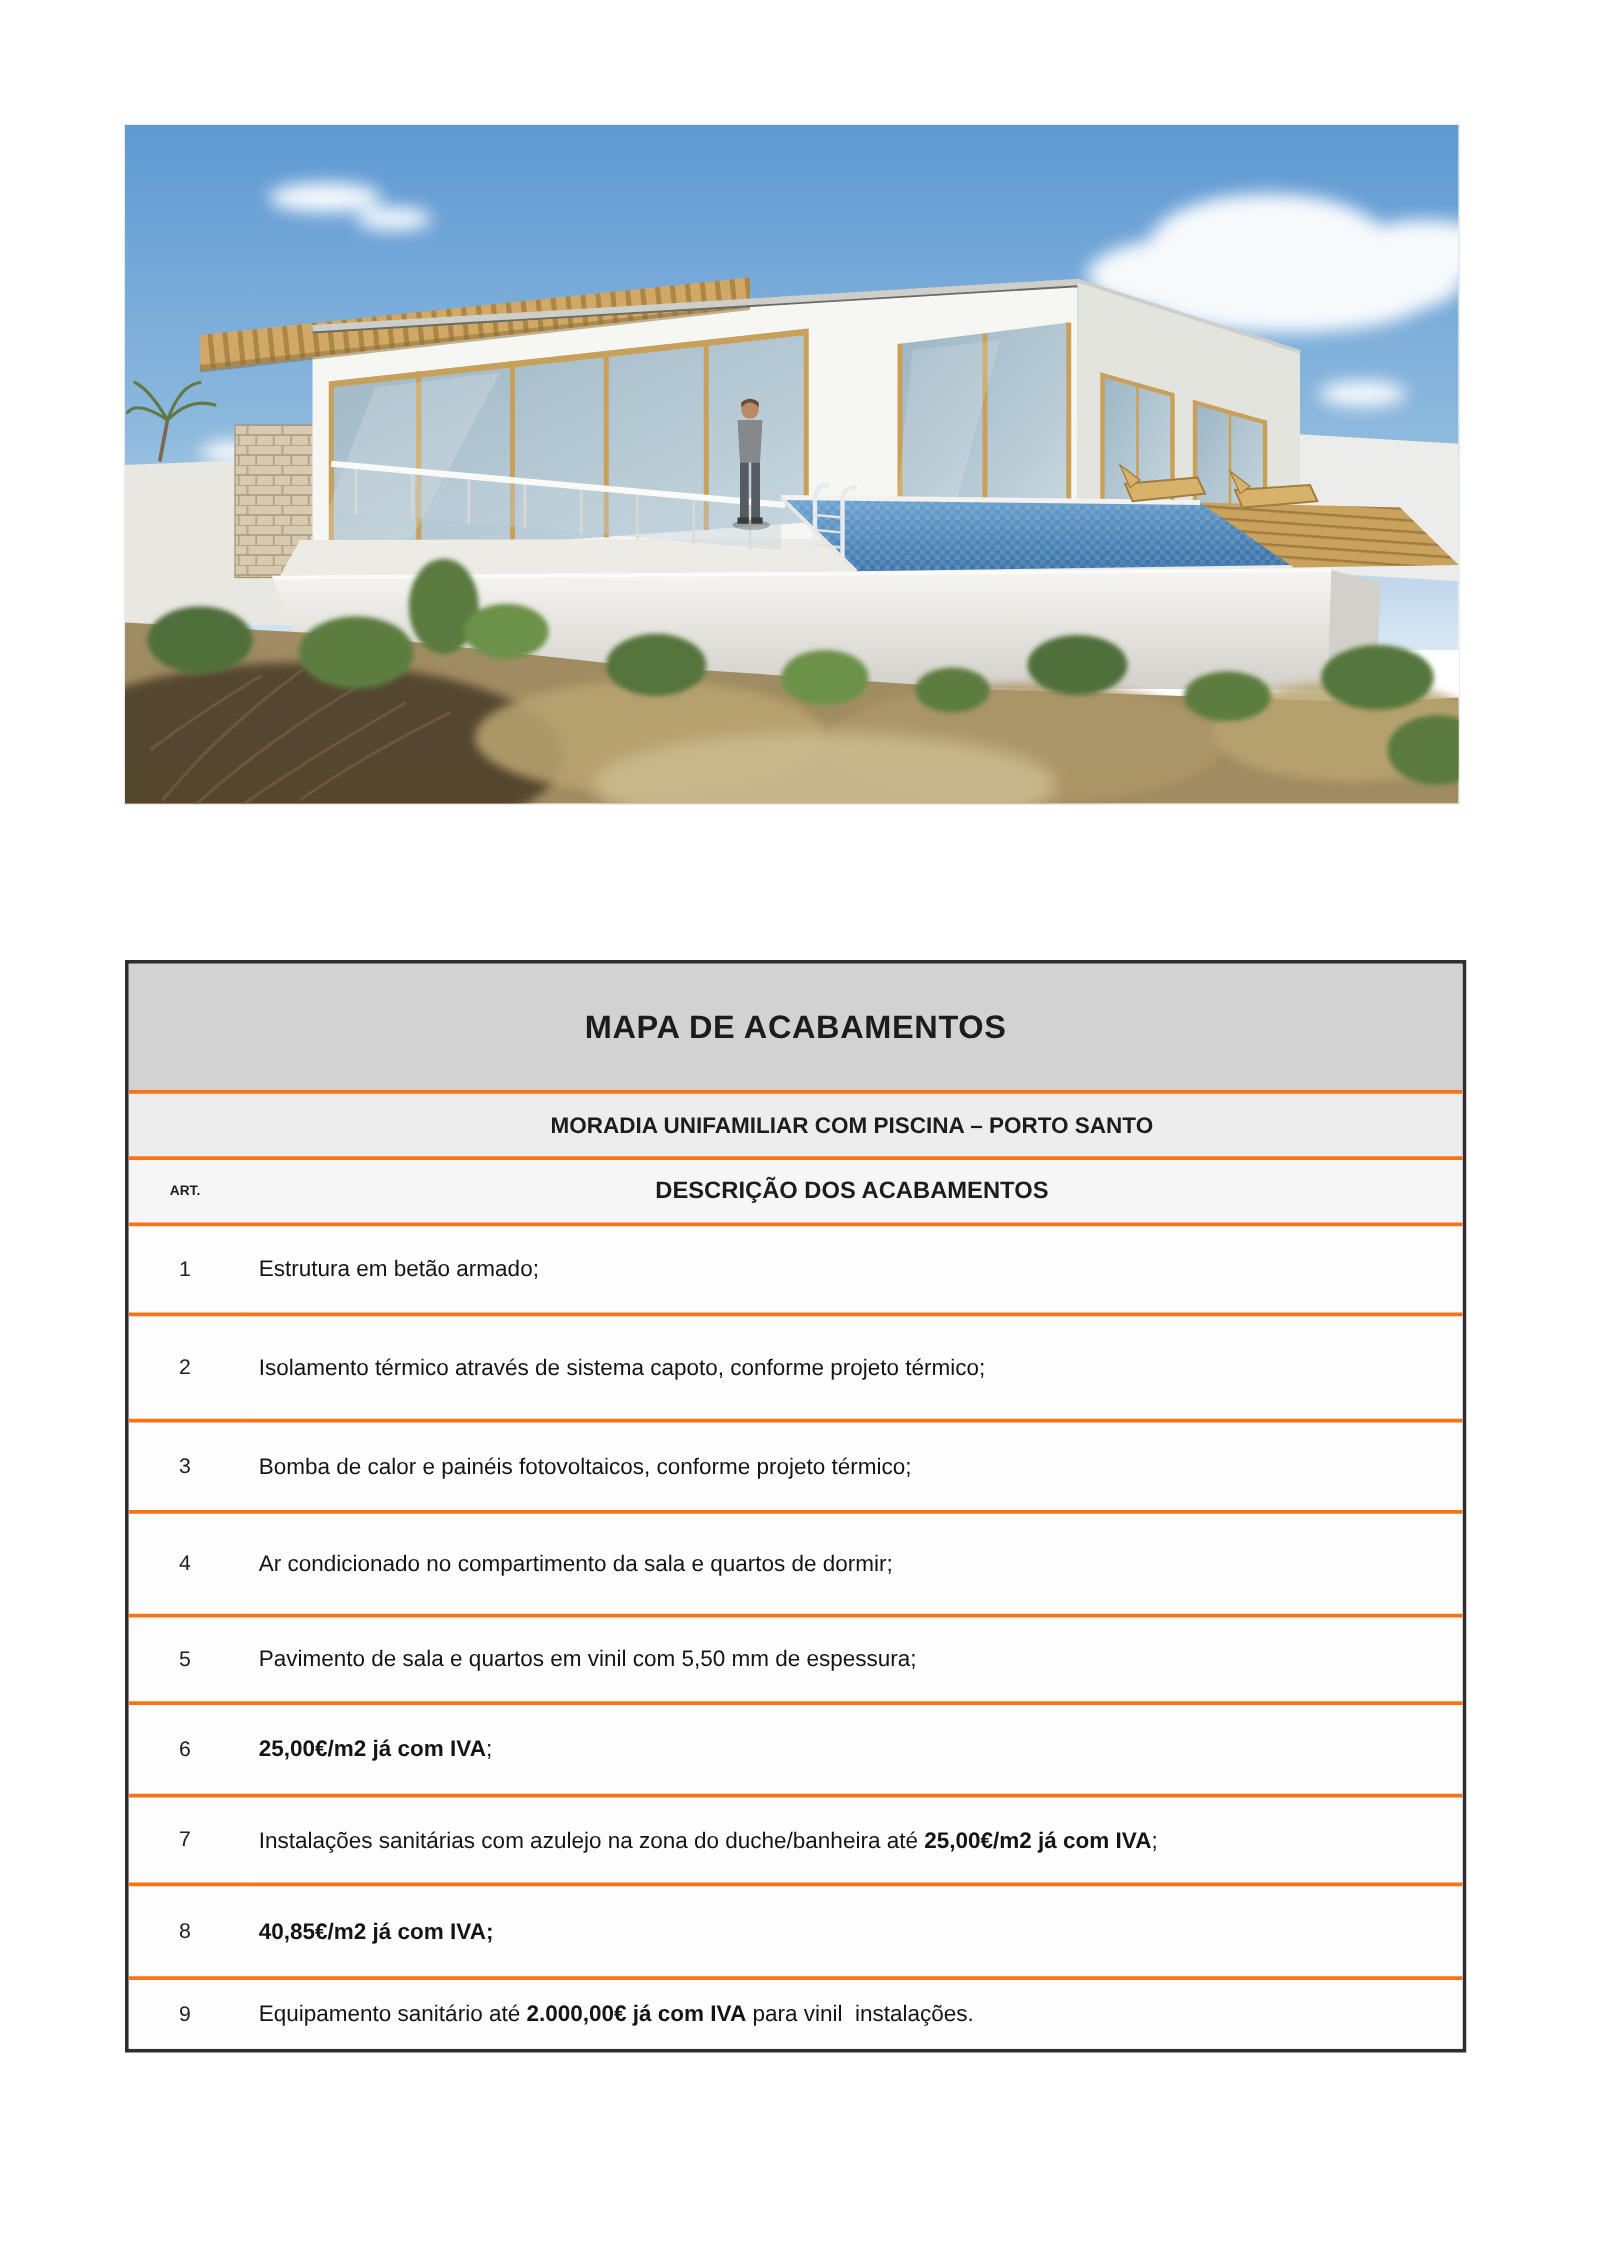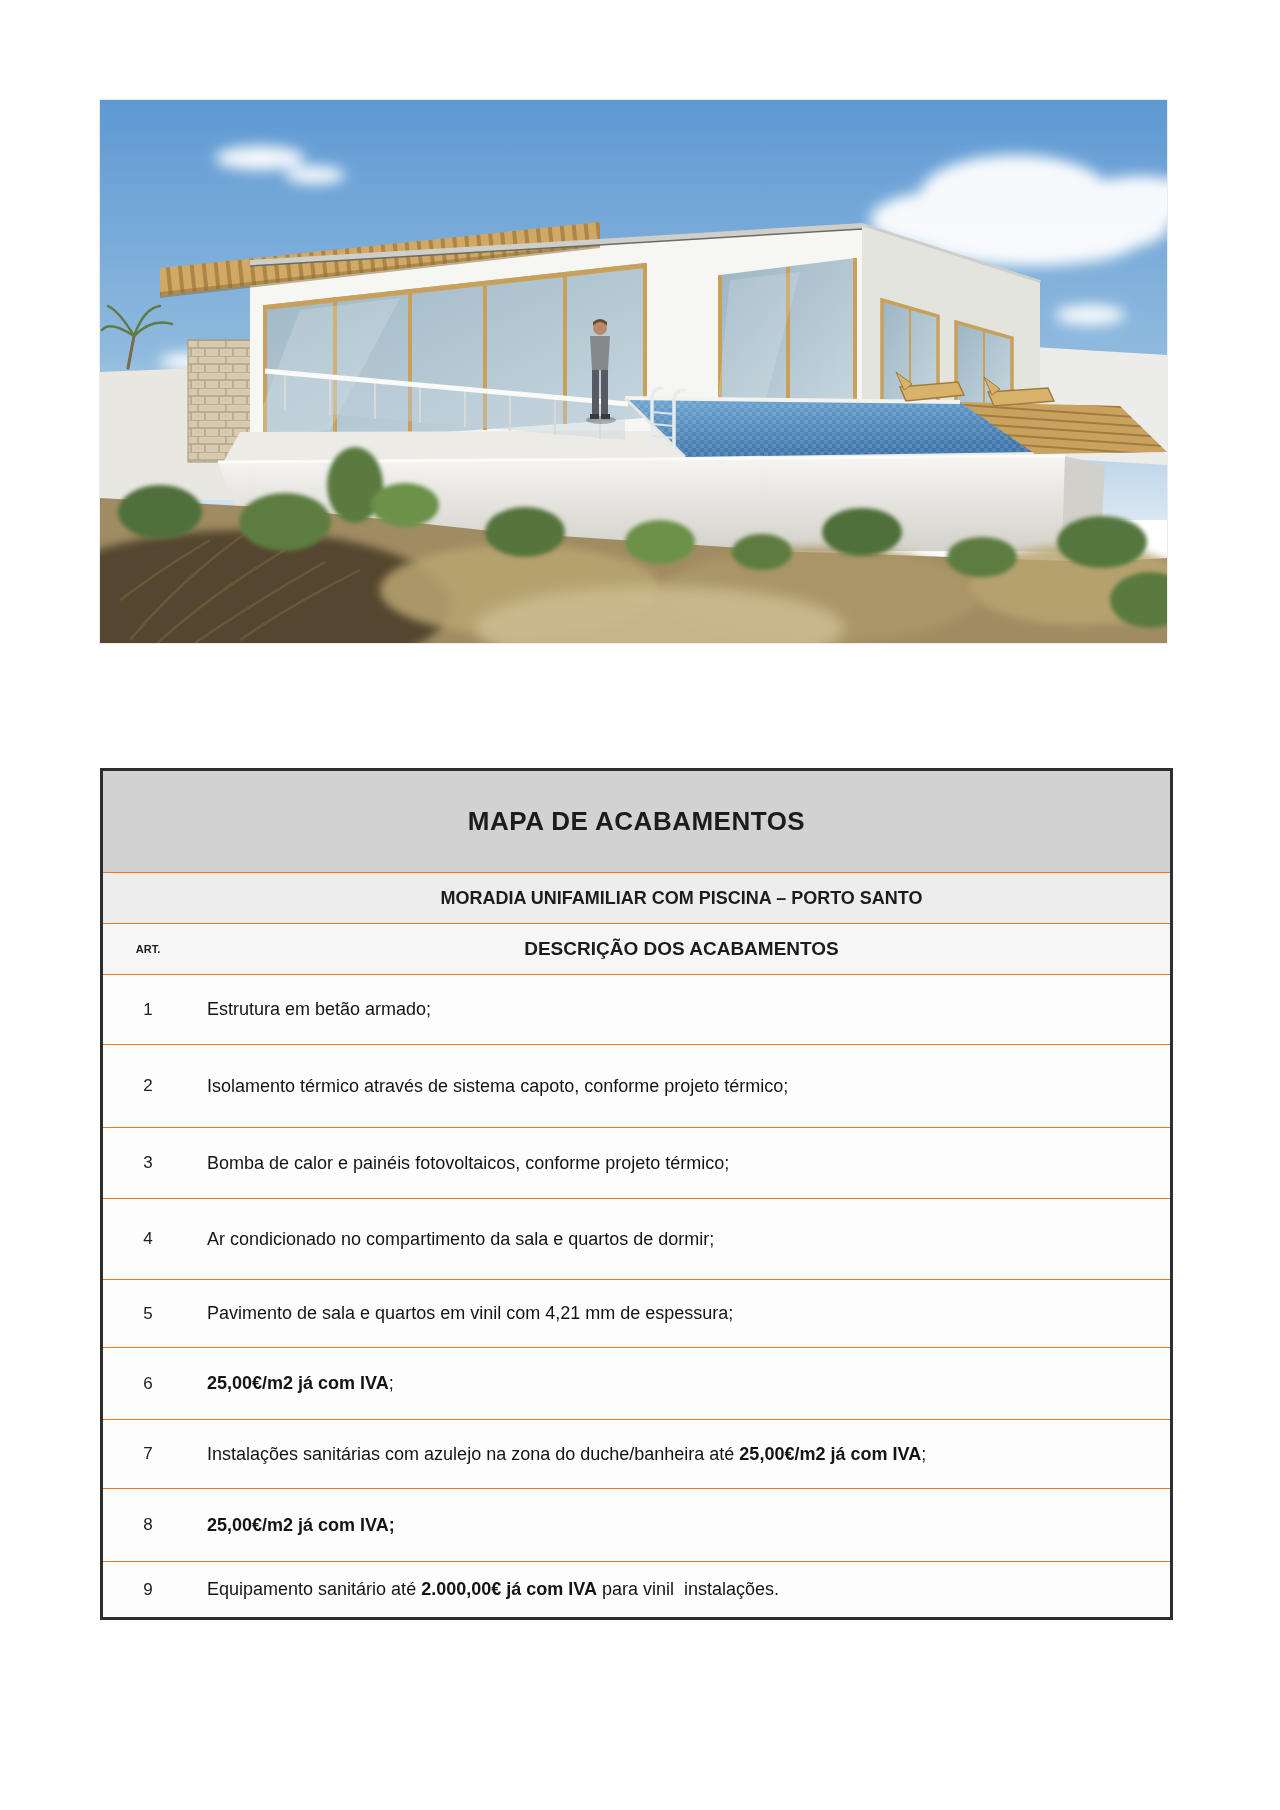--- a/index.html
+++ b/index.html
@@ -9,21 +9,21 @@
   
   .photo{position:absolute;left:100px;top:100px;width:1067px;height:543px;overflow:hidden;
          box-shadow:0 0 0 1px rgba(0,0,0,0.08);}
   .photo svg{display:block;}
 
   
   .fin-table{position:absolute;left:100px;top:768px;width:1067px;
              border:3px solid #2e2e2e;background:#ffffff;}
   .fin-table::before{content:"";position:absolute;left:90px;top:0;bottom:0;width:1px;
              background:#ababab;}
-  .trow{position:relative;display:flex;align-items:stretch;border-top:1px solid #f97316;}
+  .trow{position:relative;display:flex;align-items:stretch;border-top:3px solid #f97316;}
   .trow:first-child{border-top:none;}
   .cell{display:flex;align-items:center;}
   .c1{width:90px;flex:none;justify-content:center;}
   .c2{flex:1;padding:0 14px;min-width:0;}
   .c2.center{justify-content:center;}
   .c2 span,.c2 b{white-space:pre-wrap;}
 
   .title-row{height:101px;background:#d2d2d2;}
   .title-row .cell-full{flex:1;display:flex;align-items:center;justify-content:center;
              font-size:26px;font-weight:bold;color:#1c1c1c;letter-spacing:0.5px;}
@@ -298,21 +298,21 @@
       <div class="cell c2">
           <span>Ar condicionado no compartimento da sala e quartos de dormir;</span>
           <b></b>
           <span></span>
         </div>
     </div>
 
     <div class="trow data-row" style="height:67px">
       <div class="cell c1">5</div>
       <div class="cell c2">
-          <span>Pavimento de sala e quartos em vinil com 4,21 mm de espessura;</span>
+          <span>Pavimento de sala e quartos em vinil com 5,50 mm de espessura;</span>
           <b></b>
           <span></span>
         </div>
     </div>
 
     <div class="trow data-row" style="height:71px">
       <div class="cell c1">6</div>
       <div class="cell c2">
           <b>25,00€/m2 já com IVA</b>
           <span>;</span>
@@ -324,21 +324,21 @@
       <div class="cell c2">
           <span>Instalações sanitárias com azulejo na zona do duche/banheira até </span>
           <b>25,00€/m2 já com IVA</b>
           <span>;</span>
         </div>
     </div>
 
     <div class="trow data-row" style="height:72px">
       <div class="cell c1">8</div>
       <div class="cell c2">
-          <b>25,00€/m2 já com IVA;</b>
+          <b>40,85€/m2 já com IVA;</b>
           <span></span>
         </div>
     </div>
 
     <div class="trow data-row" style="height:55px">
       <div class="cell c1">9</div>
       <div class="cell c2">
           <span>Equipamento sanitário até </span>
           <b>2.000,00€ já com IVA</b>
           <span> para vinil  instalações.</span>

